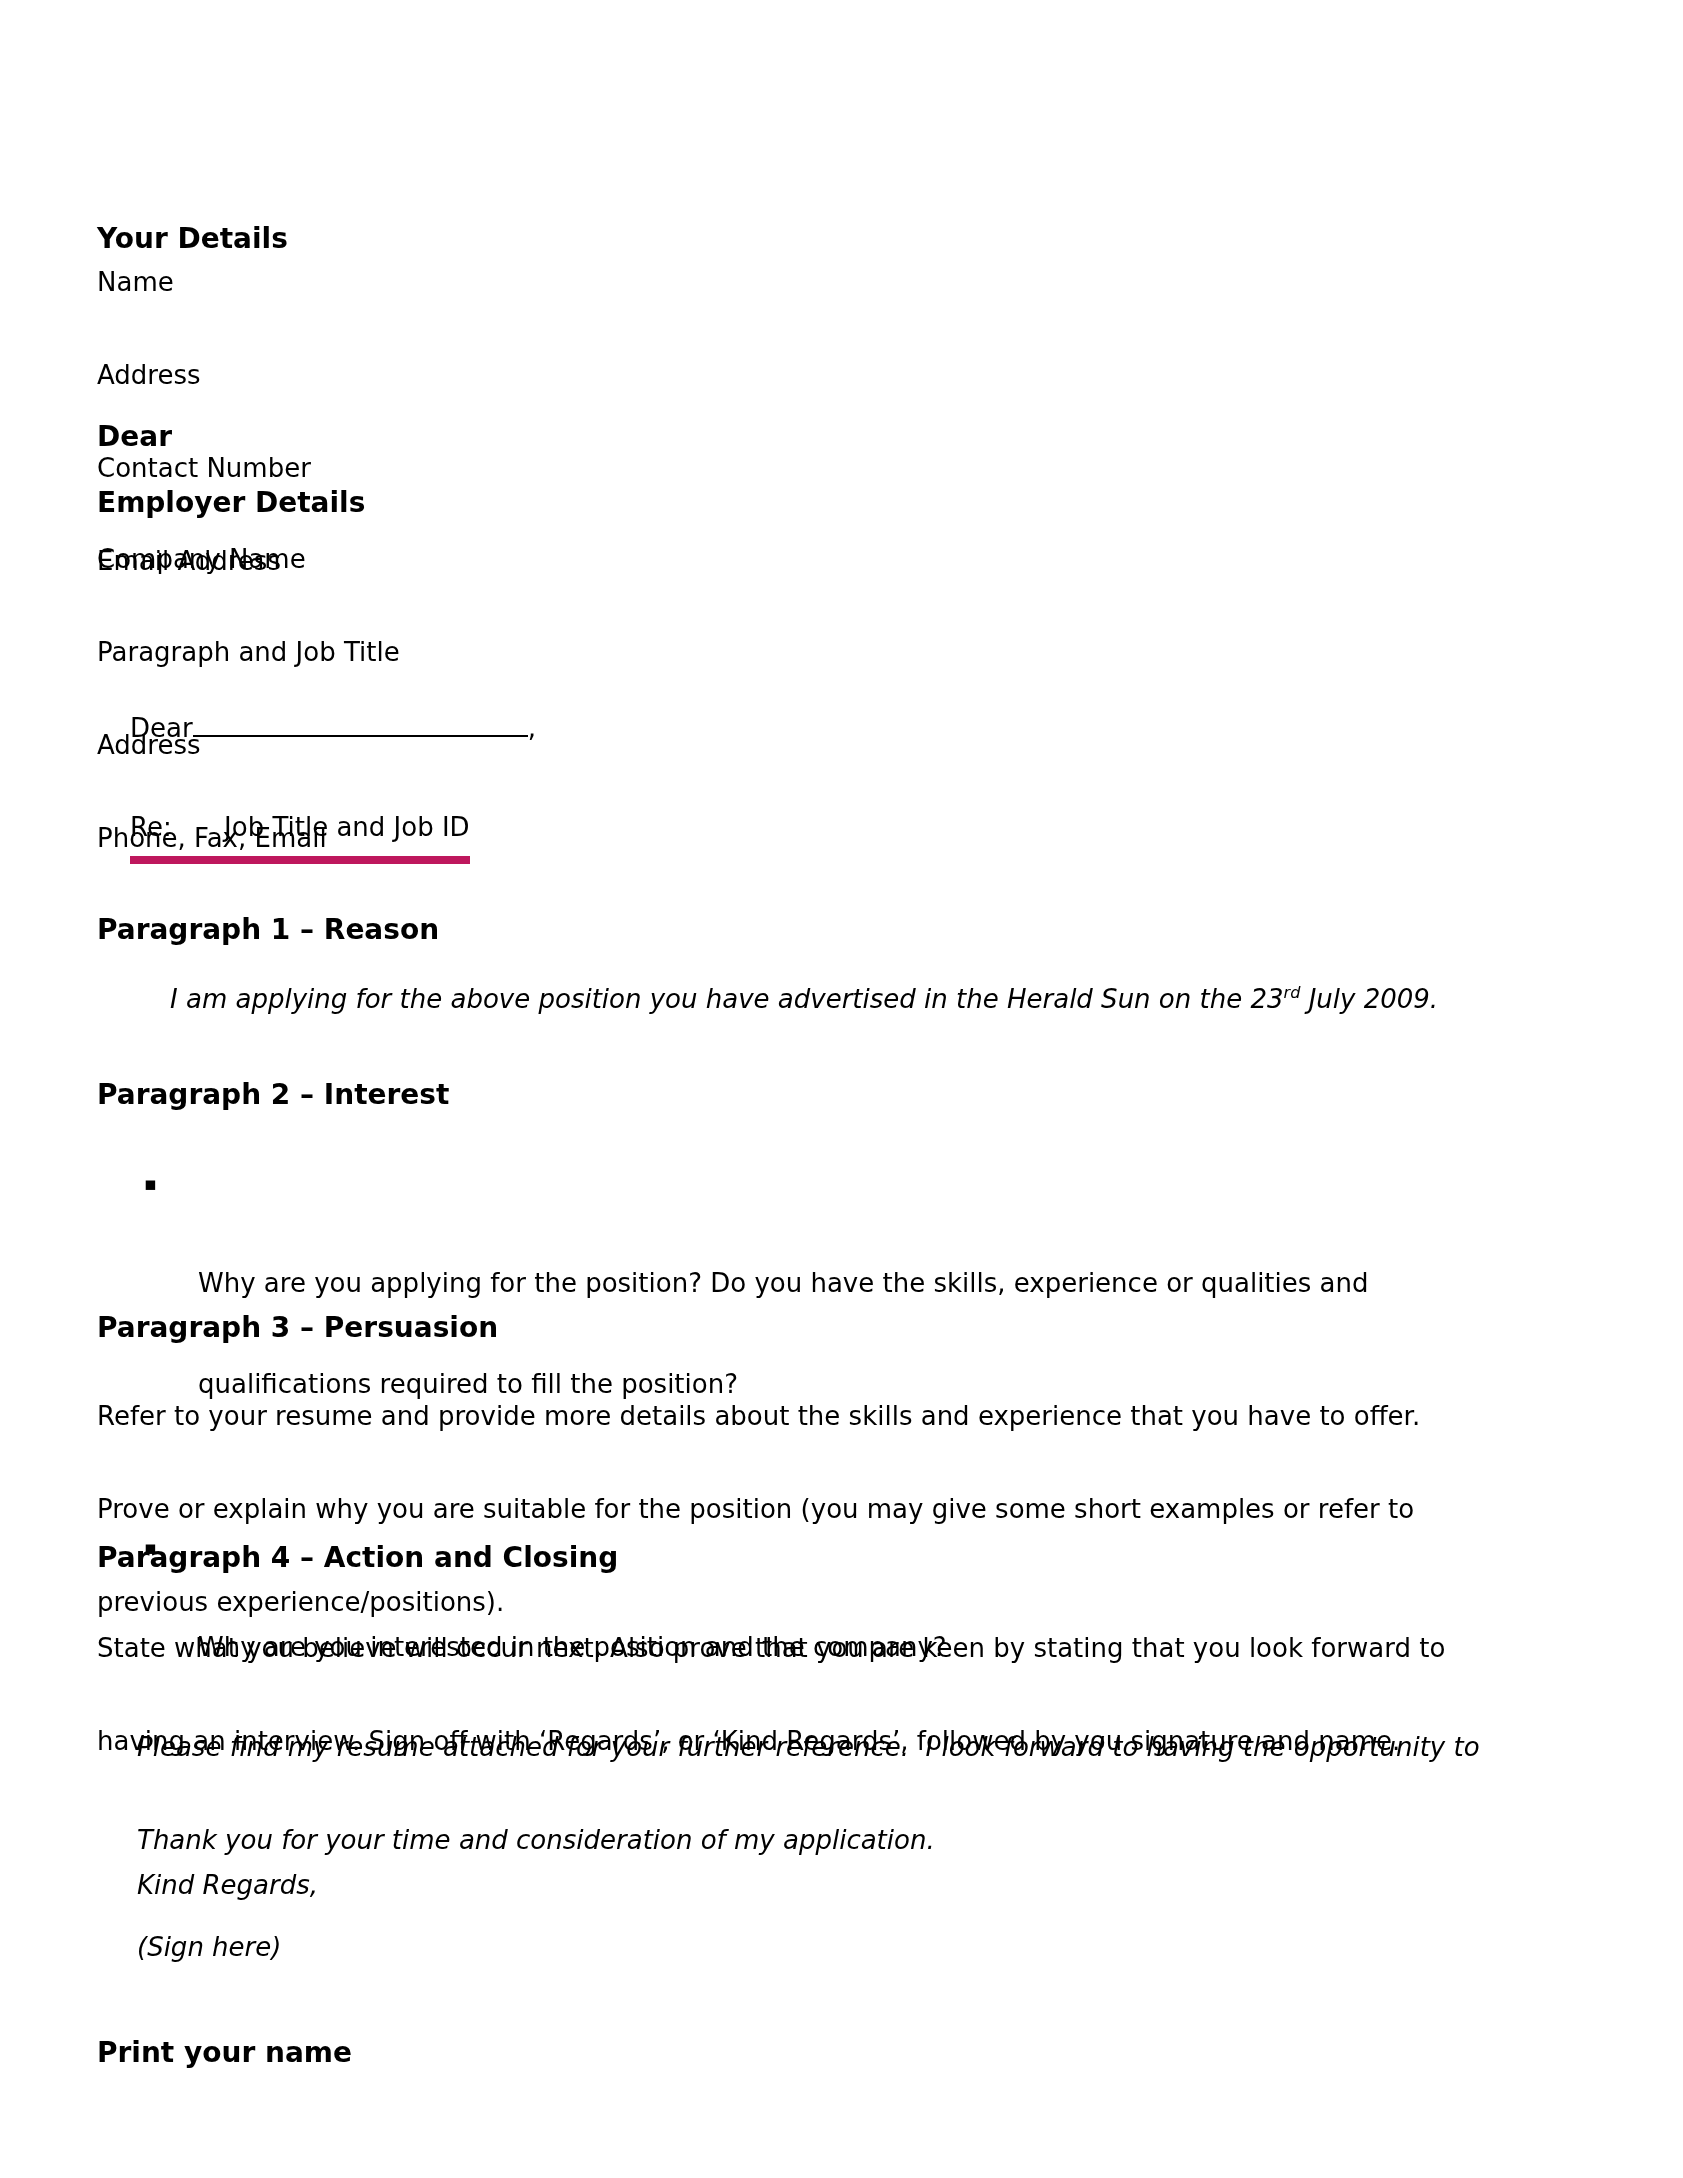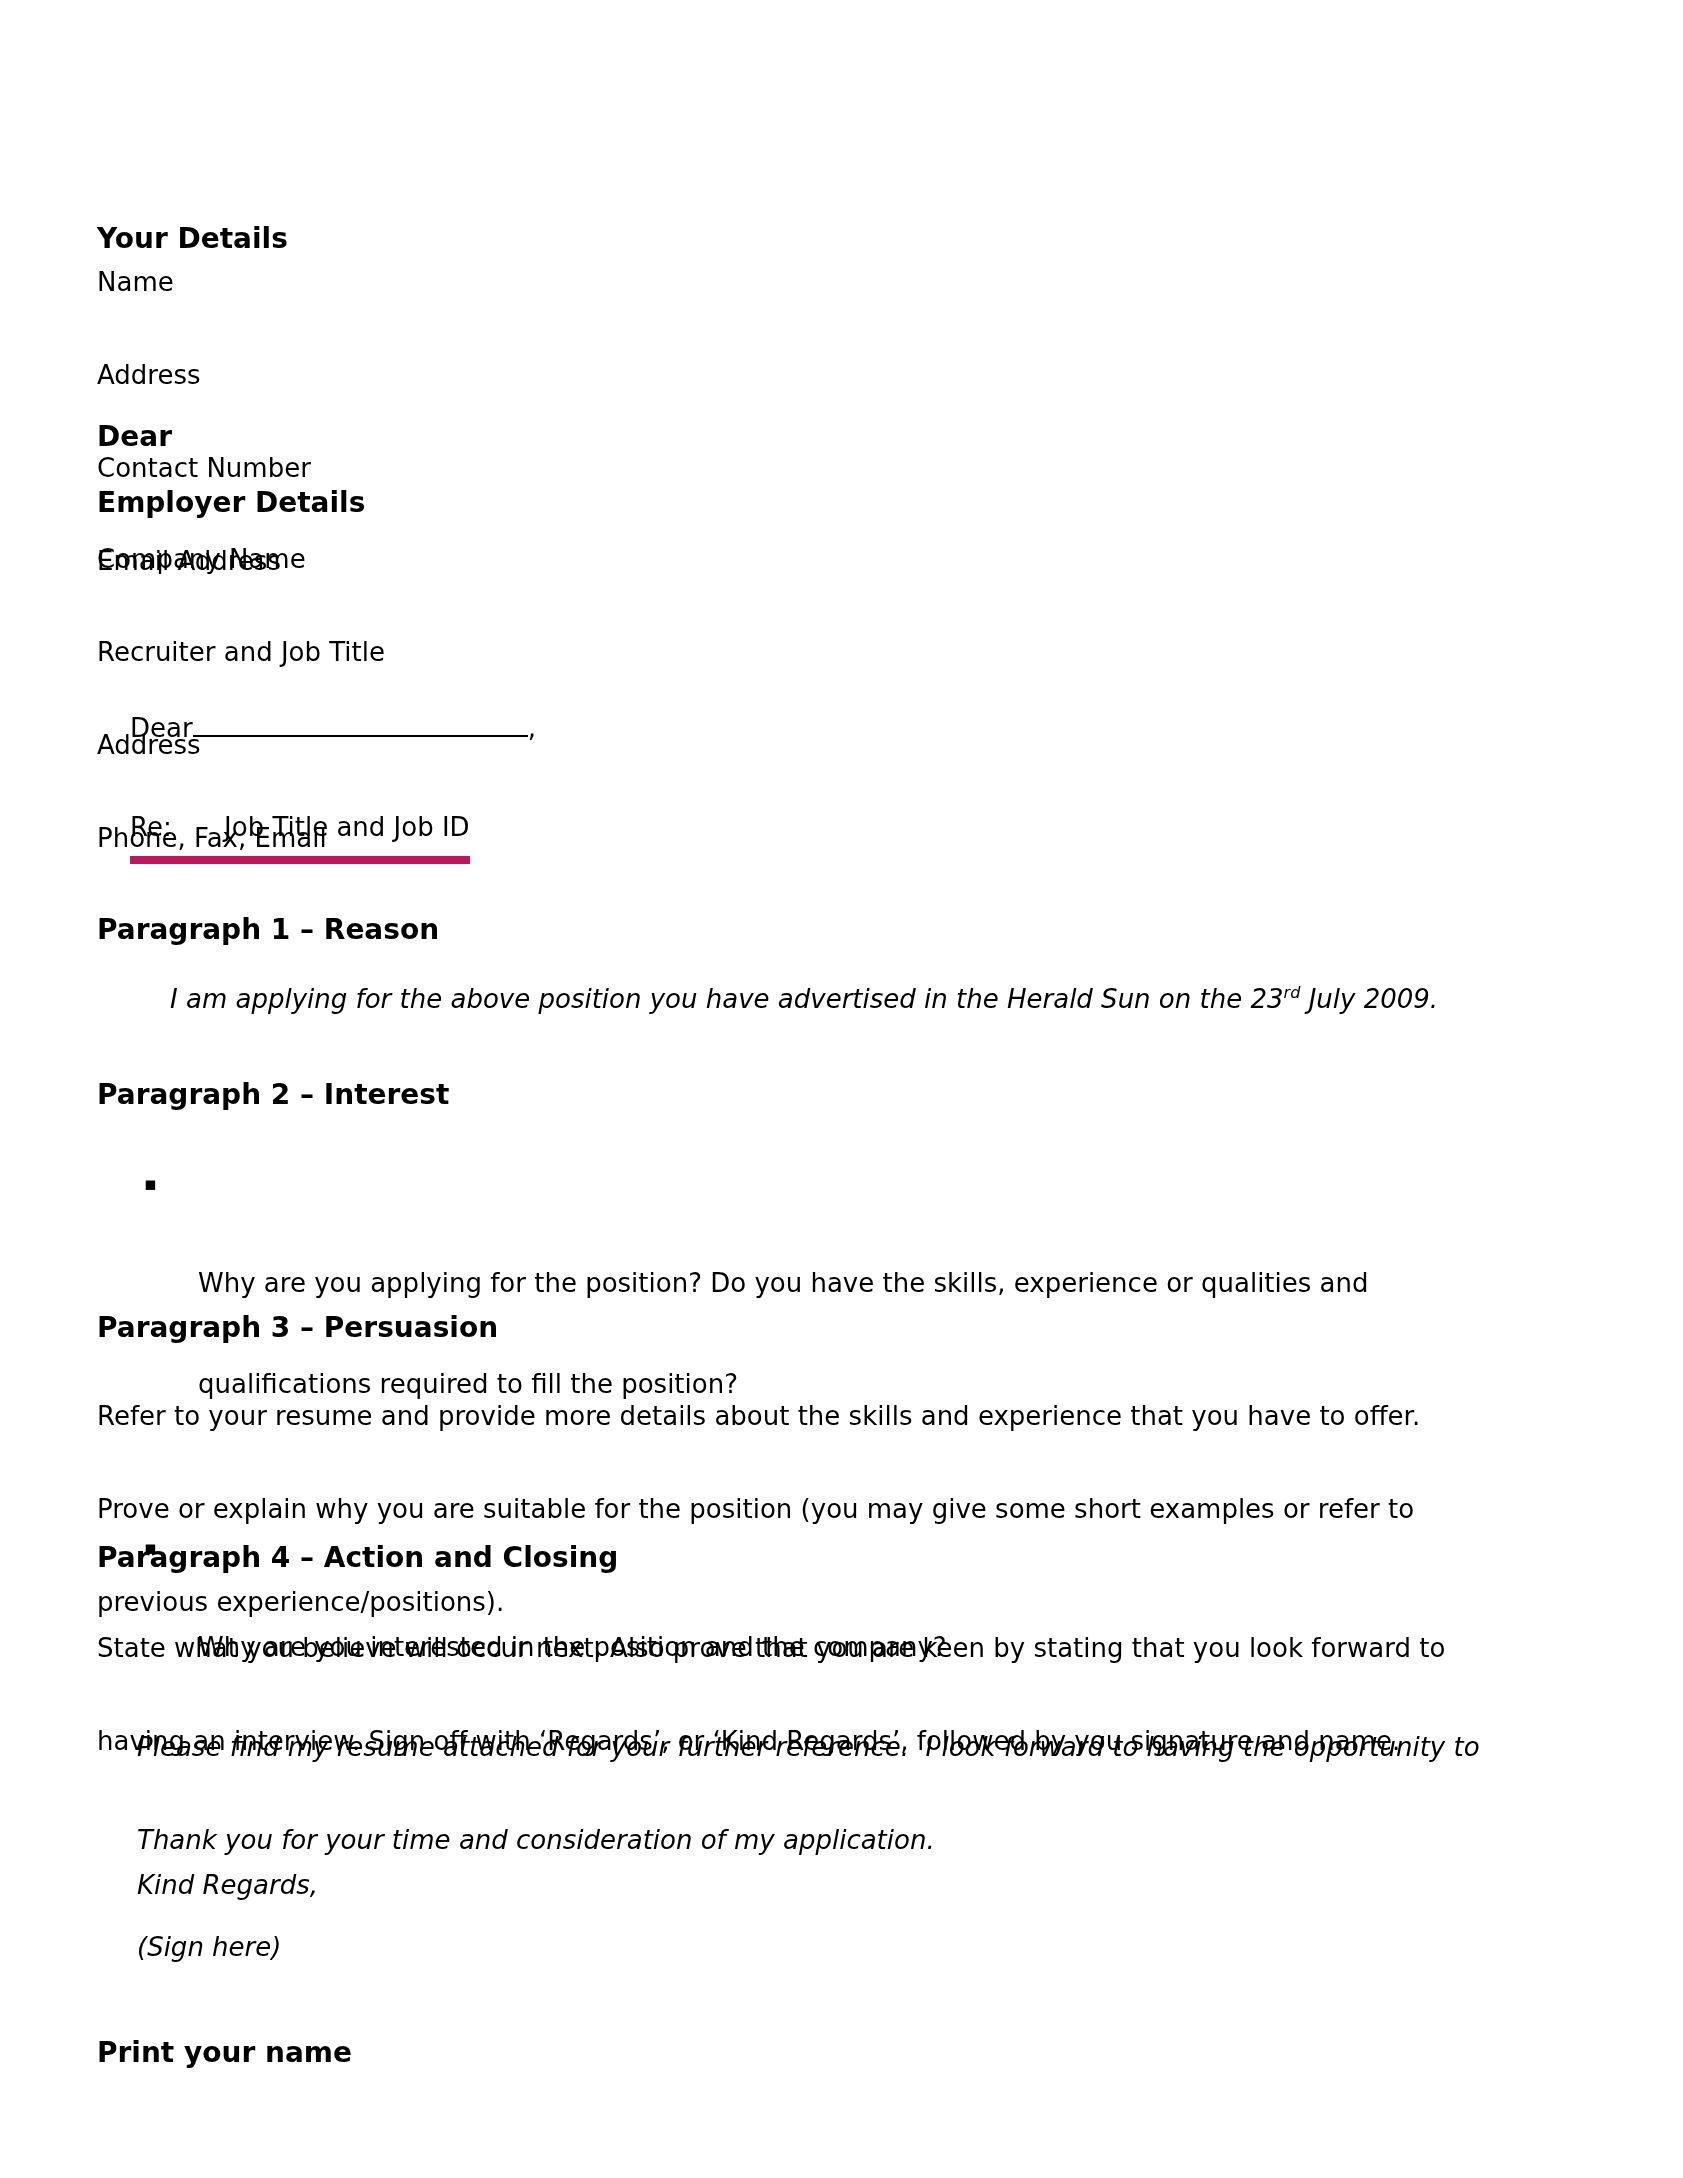--- a/index.html
+++ b/index.html
@@ -57,21 +57,21 @@
     <div class="line">Address</div>
     <div class="line">Contact Number</div>
     <div class="line">Email Address</div>
   </div>
 
   <div class="abs heading" style="top:382px;">Dear</div>
 
   <div class="abs heading" style="top:448px;">Employer Details</div>
   <div class="abs" style="top:483px;">
     <div class="line">Company Name</div>
-    <div class="line">Recruiter and Job Title</div>
+    <div class="line">Paragraph and Job Title</div>
     <div class="line">Address</div>
     <div class="line">Phone, Fax, Email</div>
   </div>
 
   <div class="abs line" style="top:679px;">
     <span>Dear</span><span class="fill-line"></span><span>,</span>
   </div>
 
   <div class="abs line" style="top:778px;">
     <span class="re-underline"><span class="re-label">Re:</span><span>Job Title and Job ID</span></span>

